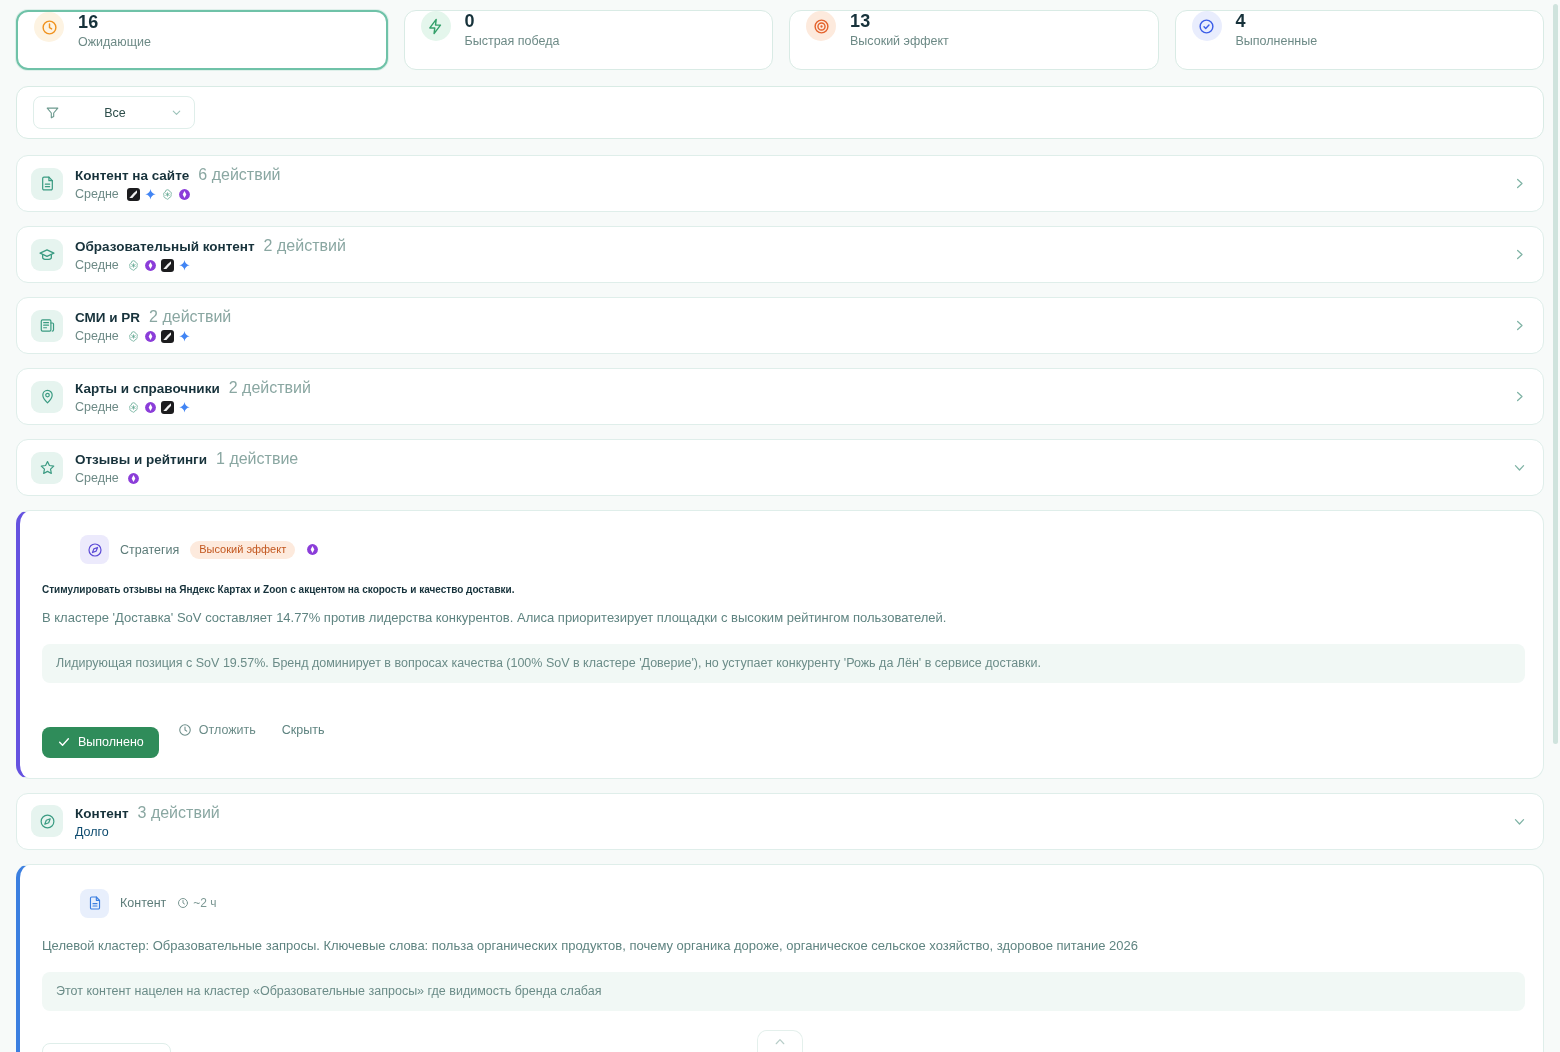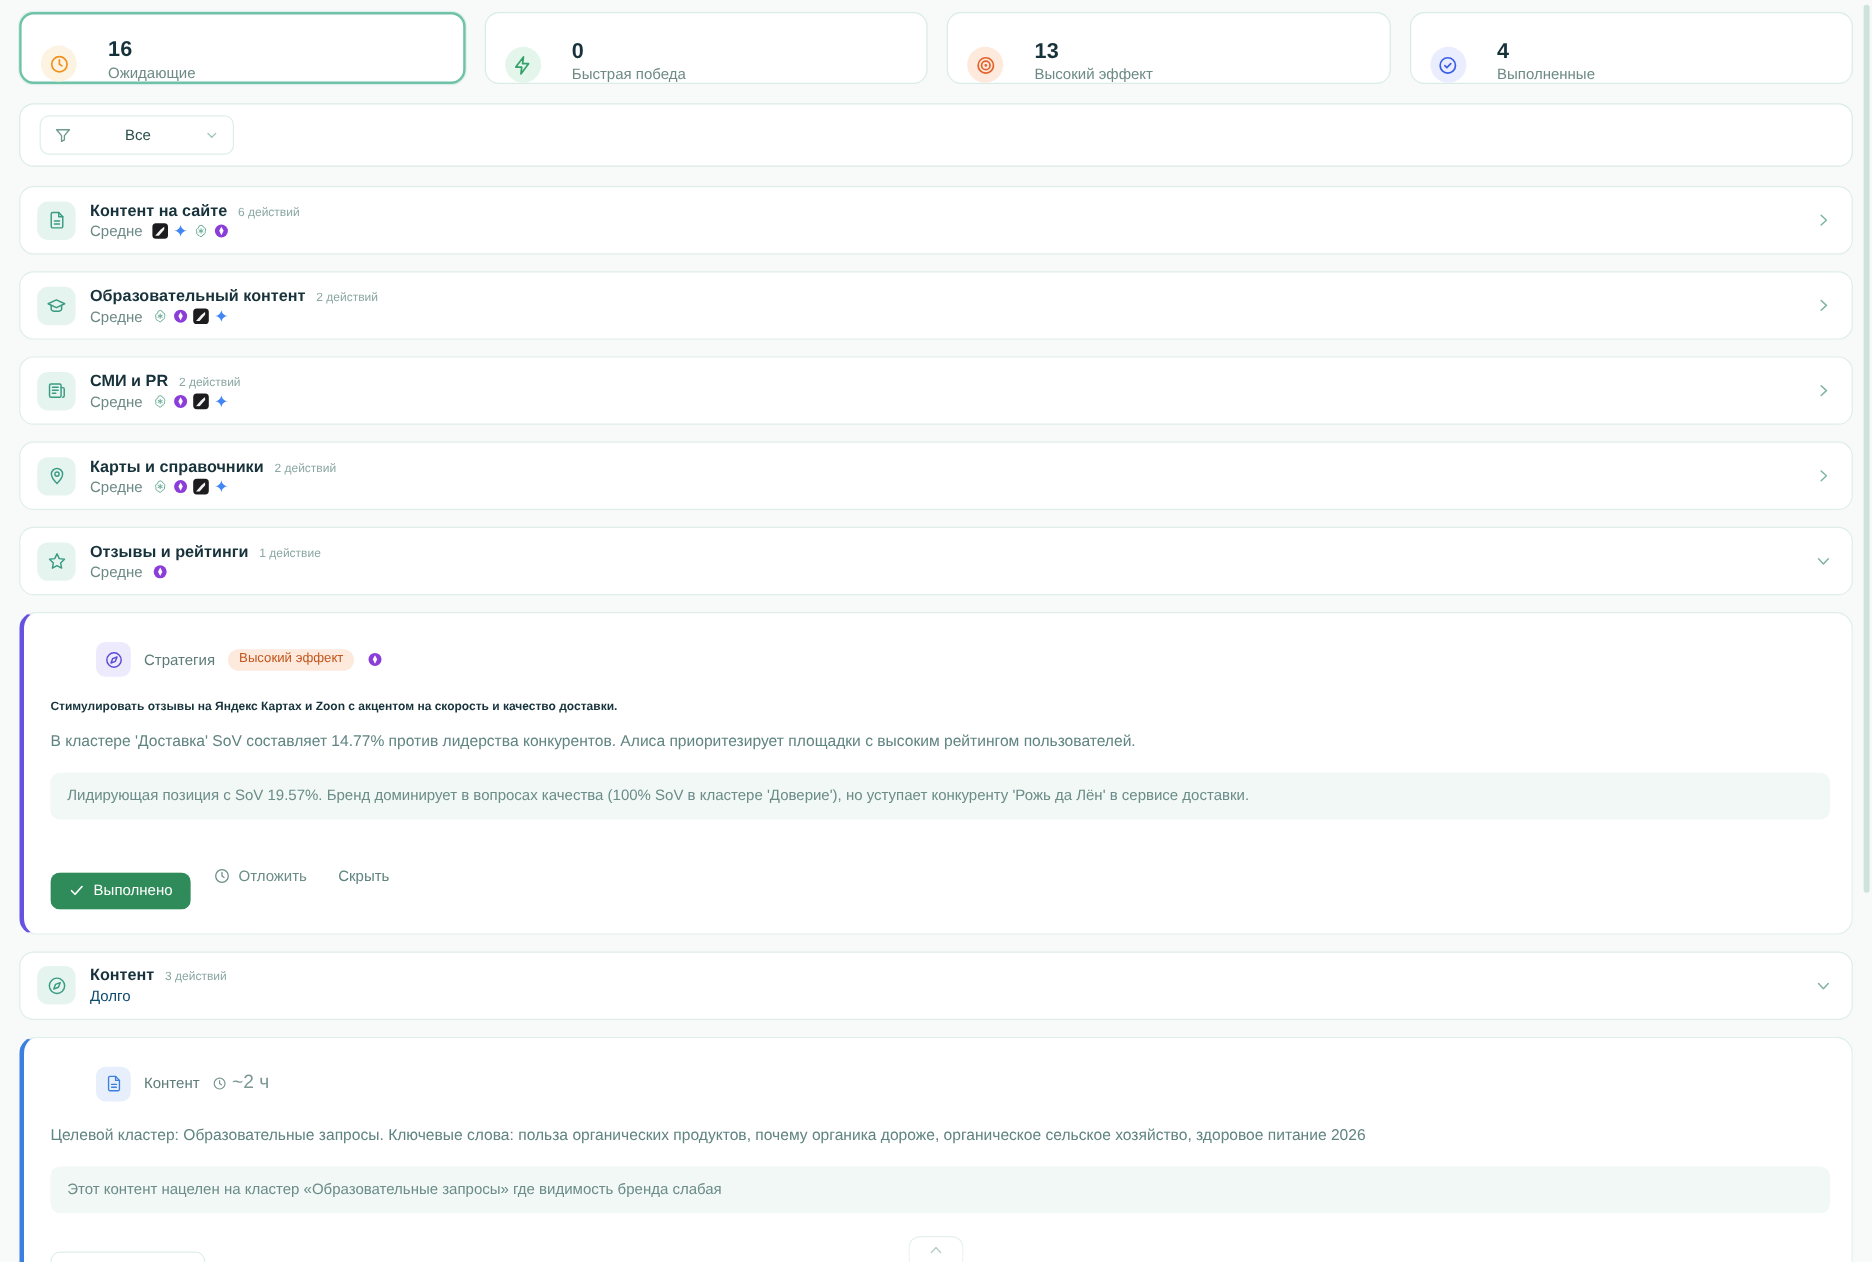--- a/index.html
+++ b/index.html
@@ -23,23 +23,23 @@
     gap: 16px;
     margin-bottom: 16px;
   }
   .stat-card {
     flex: 1 1 0;
     height: 60px;
     background: #ffffff;
     border: 1px solid #d9ebe5;
     border-radius: 12px;
     display: flex;
-    align-items: flex-end;
+    align-items: flex-start;
     padding: 0 16px;
-    gap: 26px;
+    gap: 14px;
   }
   .stat-card.active {
     border: 2px solid #6fc2a8;
     box-shadow: 0 0 0 1px rgba(111,194,168,0.18);
   }
   .stat-ico {
     width: 30px; height: 30px;
     border-radius: 50%;
     display: flex; align-items: center; justify-content: center;
     flex: 0 0 auto;
@@ -95,21 +95,21 @@
     width: 32px; height: 32px;
     border-radius: 9px;
     background: #e6f4ef;
     display: flex; align-items: center; justify-content: center;
     flex: 0 0 auto;
     margin-right: 12px;
   }
   .cat-body { flex: 1; min-width: 0; }
   .cat-line1 { display: flex; align-items: baseline; gap: 9px; }
   .cat-title { font-size: 13.5px; font-weight: bold; color: #17323b; }
-  .cat-count { font-size: 10px; color: #8aa7a2; }
+  .cat-count { font-size: 16px; color: #8aa7a2; }
   .cat-line2 { display: flex; align-items: center; gap: 8px; margin-top: 3px; }
   .cat-effort { font-size: 12.5px; color: #6d8a86; }
   .cat-effort.long { color: #0c4a6e; text-align: right; }
   .ai-list { display: flex; align-items: center; gap: 4px; }
   .chev { color: #7fb3a5; flex: 0 0 auto; display:flex; }
 
   
   .ai { width: 13px; height: 13px; border-radius: 3px; display: block; flex: 0 0 auto; }
   .ai-grok {
     background: #1c1c1e;
@@ -143,21 +143,21 @@
   }
   .ac-type { font-size: 12.5px; color: #5d7c79; }
   .pill {
     font-size: 11px;
     padding: 3px 9px 4px;
     border-radius: 999px;
     line-height: 1;
     white-space: nowrap;
   }
   .pill-high { background: #fdeadd; color: #c2571f; }
-  .ac-time { font-size: 16px; color: #7c9894; display: flex; align-items: center; gap: 4px; }
+  .ac-time { font-size: 12px; color: #7c9894; display: flex; align-items: center; gap: 4px; }
   .ac-title {
     font-size: 10px; font-weight: bold; color: #16323b;
     margin-bottom: 12px; line-height: 1.35;
   }
   .ac-desc { font-size: 13px; color: #5f8481; line-height: 1.4; margin-bottom: 17px; }
   .ac-insight {
     background: #f1f8f5;
     border-radius: 8px;
     padding: 11px 14px;
     font-size: 12.5px;

